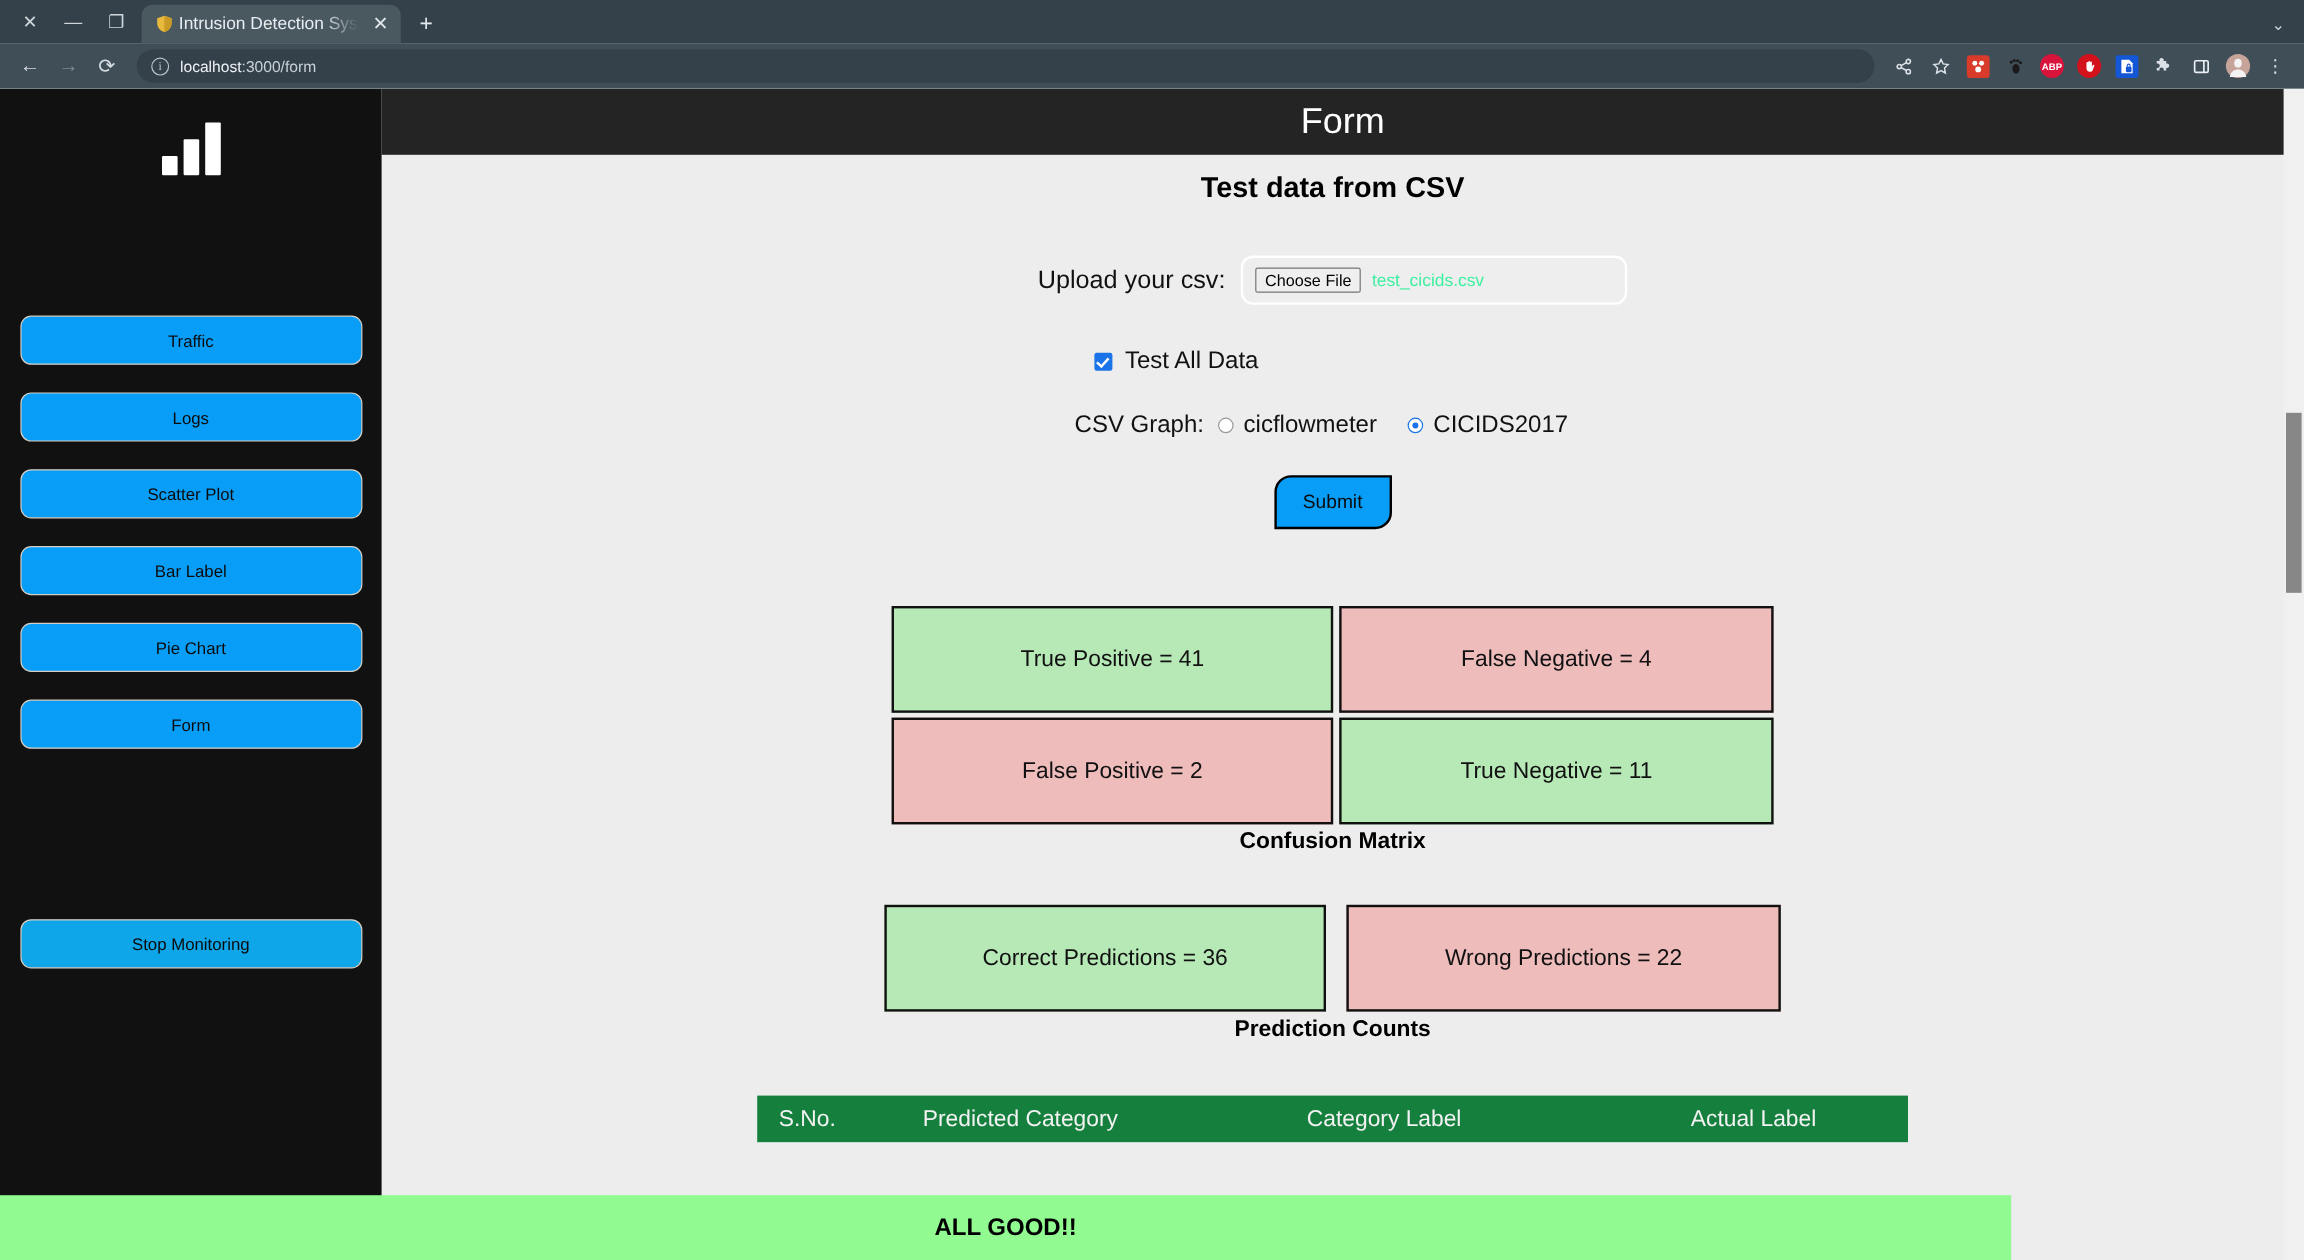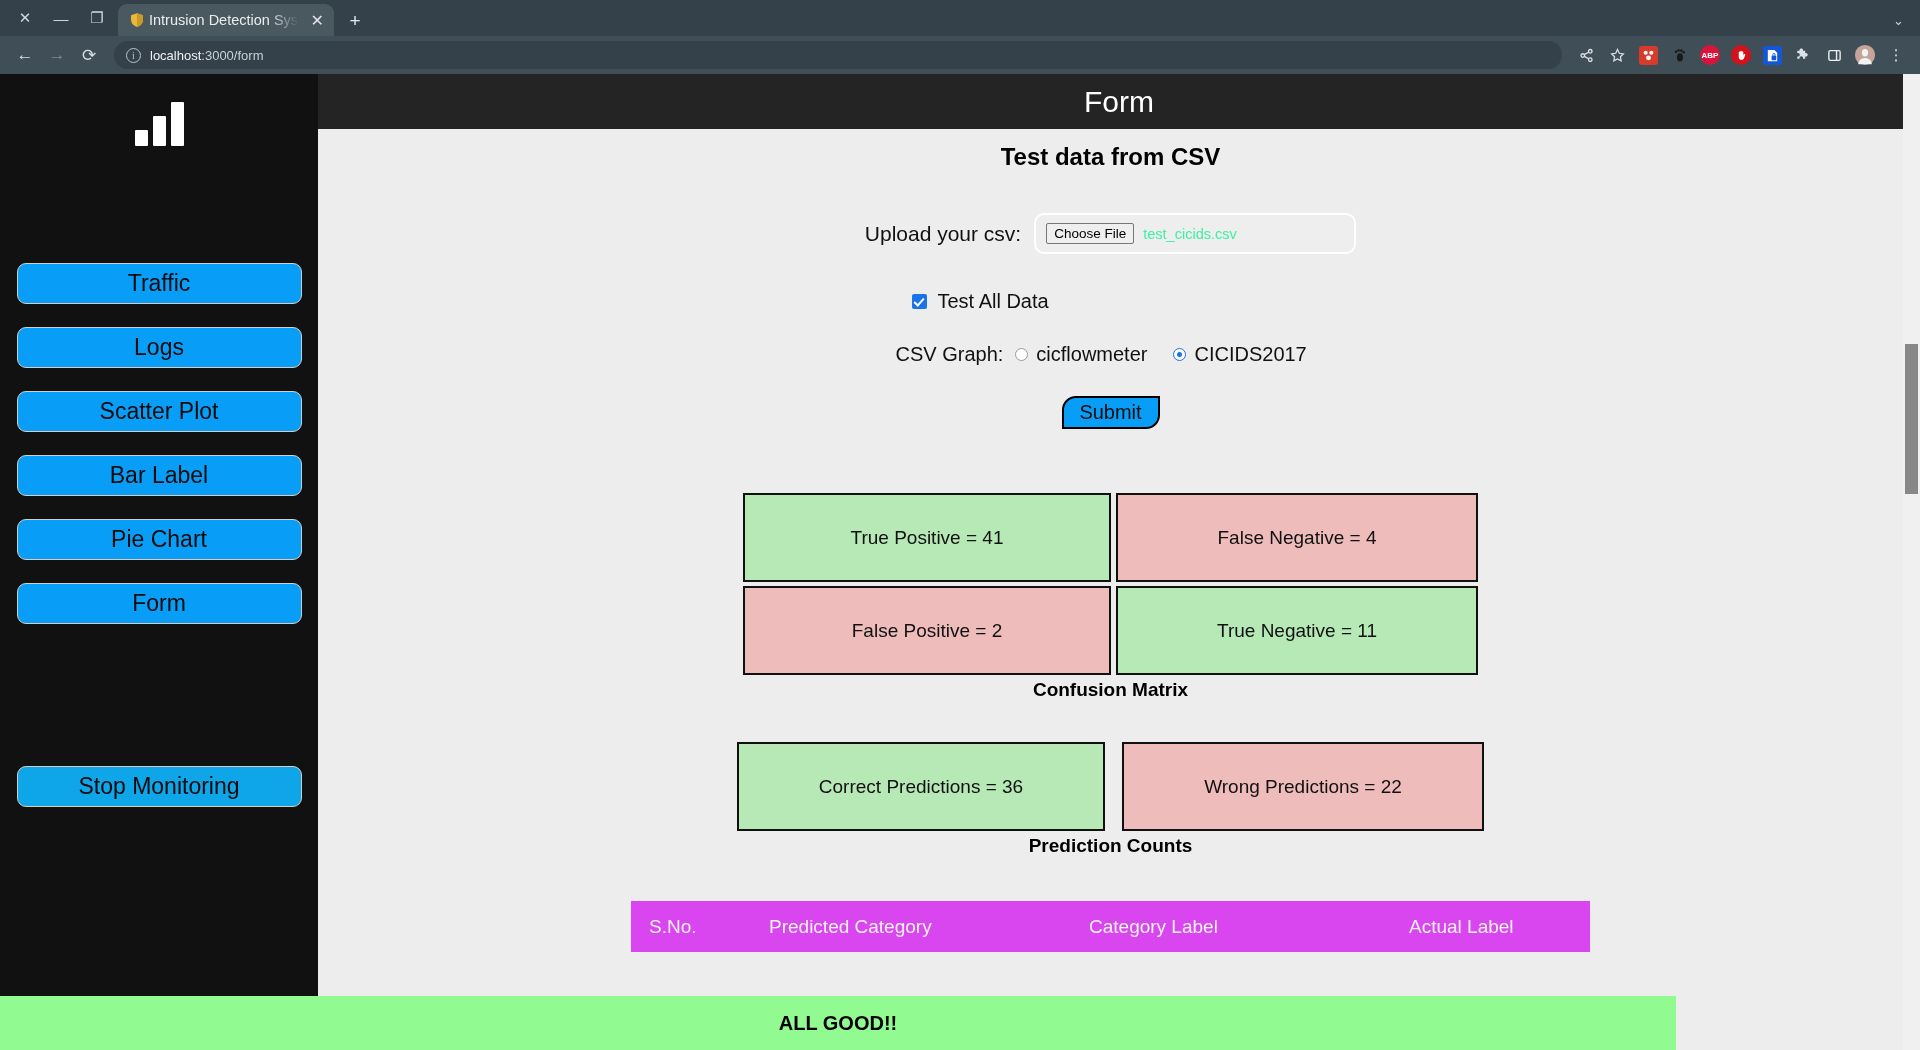--- a/index.html
+++ b/index.html
@@ -170,21 +170,21 @@
     align-items: center;
     gap: 23px;
   }
   .side-btn {
     width: 285px;
     height: 41px;
     background: #089ef8;
     border: 1.5px solid #d7cec3;
     border-radius: 9px;
     color: #0b0b0b;
-    font-size: 23px;
+    font-size: 14px;
     font-family: "Liberation Sans", sans-serif;
     display: flex; align-items: center; justify-content: center;
     cursor: pointer;
   }
   .side-btn.danger { background: #0ea5e9; }
   .sidebar-stop-wrap { margin-top: 142px; }
 
   
   .page-header {
     position: absolute;
@@ -313,25 +313,25 @@
     left: 2.5px; top: 2.5px;
     width: 5px; height: 5px;
     border-radius: 50%;
     background: #1a73e8;
   }
   .rd-label { font-size: 20px; color: #111; }
 
   .submit-btn {
     margin-top: 30px;
     width: 98px;
-    height: 33px;
+    height: 45px;
     background: #089ef8;
     border: 2.5px solid #000;
     border-radius: 14px 0 14px 0;
-    font-size: 20px;
+    font-size: 16px;
     font-family: "Liberation Sans", sans-serif;
     color: #0b0b0b;
     cursor: pointer;
   }
 
   
   .matrix-block { margin-top: 64px; }
   .matrix-grid {
     display: grid;
     grid-template-columns: 368px 362px;
@@ -362,22 +362,22 @@
     grid-template-columns: 368px 362px;
     column-gap: 17px;
   }
 
   
   .results-table {
     margin-top: 44px;
     width: 959px;
   }
   .thead {
-    background: #d946ef;
-    height: 51px;
+    background: #15803d;
+    height: 39px;
     display: grid;
     grid-template-columns: 120px 320px 320px 199px;
     align-items: center;
     padding-left: 18px;
   }
   .thead span { color: #f2f2f2; font-size: 19px; }
   .tbody-blank { height: 24px; background: #ededed; }
 
   
   .page-scrollbar {

